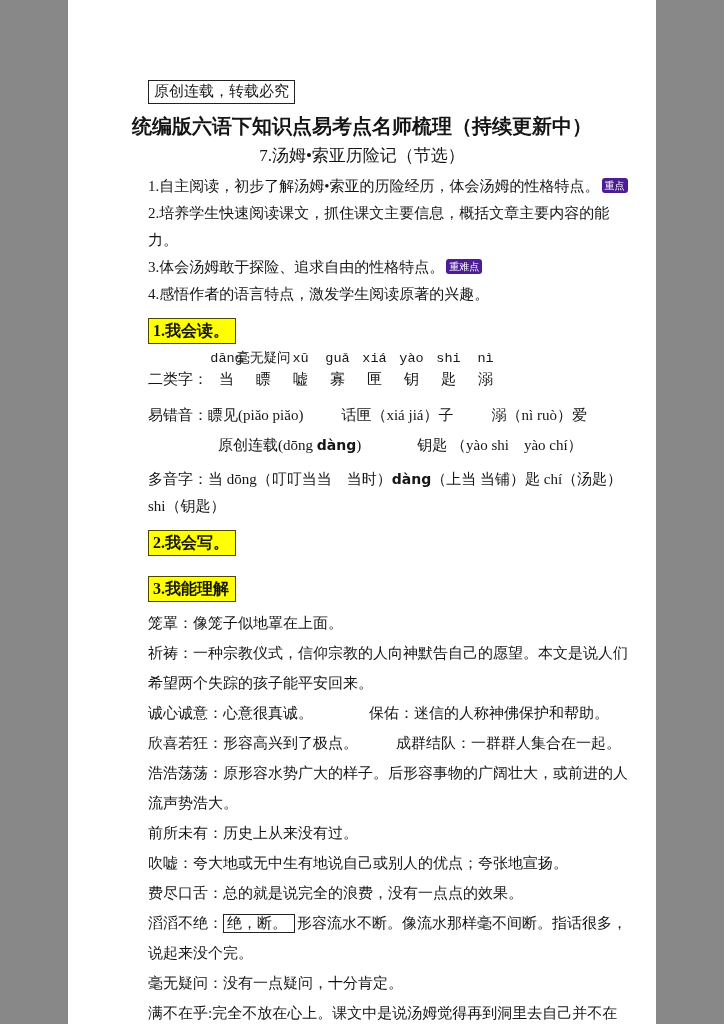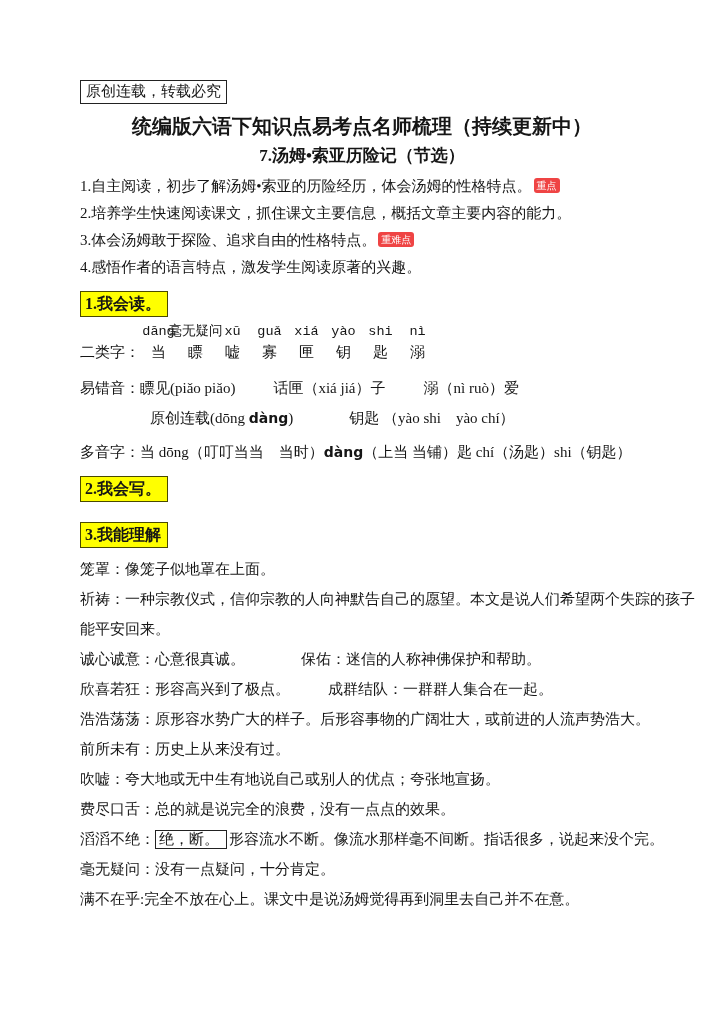--- a/index.html
+++ b/index.html
@@ -1,18 +1,18 @@
 <!DOCTYPE html>
 <html><head>
 <meta charset="utf-8">
 <style>
   html,body{margin:0;padding:0;background:#888;}
   .page{
     position:relative;
-    width:724px;height:1024px;
+    width:588px;height:1024px;
     margin:0 auto;
     background:#ffffff;
     font-family:"Liberation Serif","DejaVu Serif",serif;
     color:#151515;
     box-sizing:border-box;
     padding-top:80px;
     overflow:hidden;
   }
   .ml{margin-left:80px;margin-right:22px;}
   .notice-box{
@@ -25,40 +25,40 @@
     text-align:center;
     font-size:20px;
     font-weight:bold;
     margin:9px 0 0 0;
     line-height:27px;
     font-family:Liberation Serif, serif;
   }
   .subtitle{
     text-align:center;
     font-size:17px;
-    font-weight:bold;
+    font-weight:normal;
     margin:4px 0 0 0;
     line-height:24px;
   }
   .hl{
     display:inline-block;
     background:#ffff00;
     border:1px solid #4a4a00;
     font-size:16px;
     font-weight:bold;
     padding:1px 6px 2px 4px;
     line-height:21px;
   }
   .hd-wrap{margin-top:10px;}
   p{margin:0;}
   .obj{line-height:27px;font-size:15px;white-space:pre-wrap;}
   .objs{margin-top:5px;}
   .badge{
     display:inline-block;
-    background:#ef4444;
+    background:#4c1d95;
     color:#ffffff;
     font-size:10px;
     font-family:"Liberation Sans",sans-serif;
     line-height:13px;
     padding:1px 3px;
     border-radius:3px;
     vertical-align:2px;
     margin-left:2px;
   }
   .char-table{

